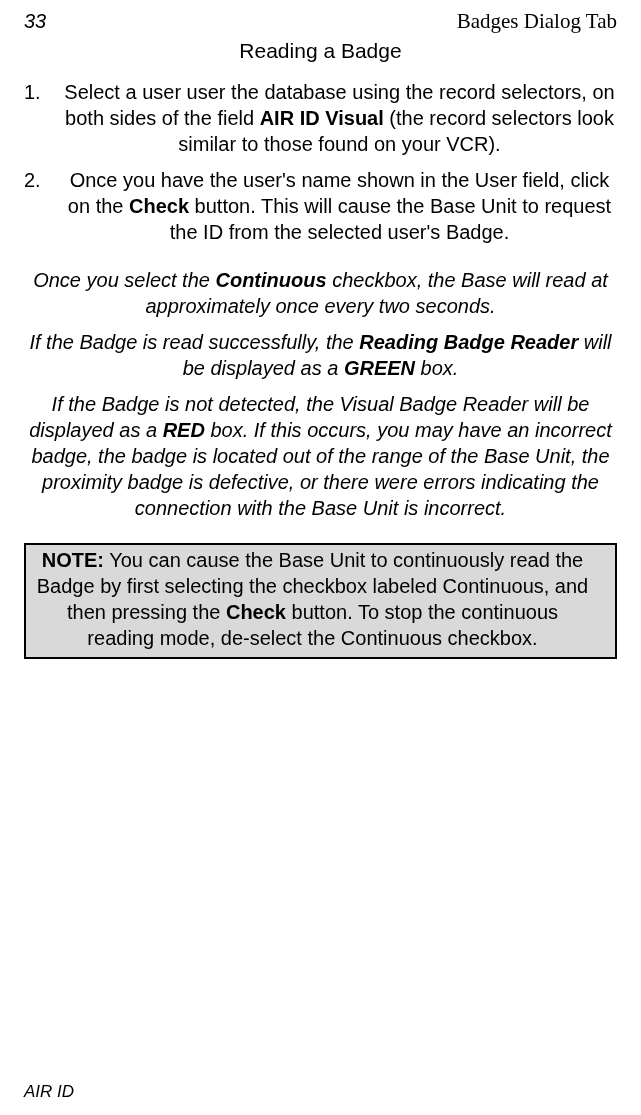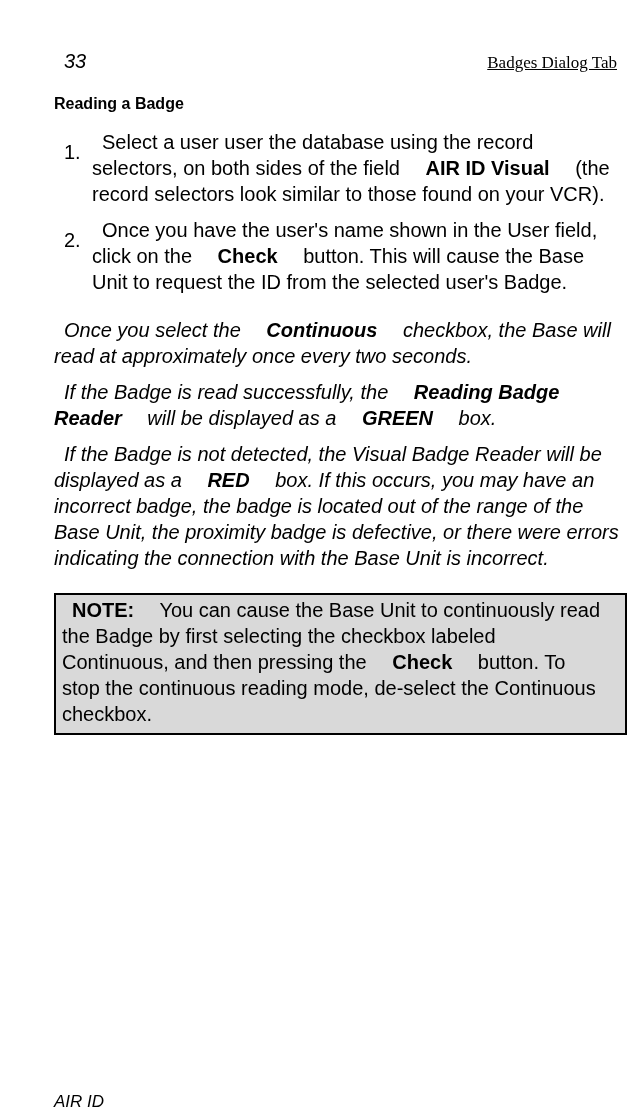--- a/index.html
+++ b/index.html
@@ -1,18 +1,19 @@
 <!DOCTYPE html>
 <html><head>
   <meta charset="utf-8">
   <style>
     * {
-      margin: 10px;
+      margin: 0;
       padding: 0;
       box-sizing: border-box;
+      text-align: center;
     }
     body {
       font-family: Arial, Helvetica, sans-serif;
       font-size: 20px;
       line-height: 1.3;
       color: #000;
       background: #fff;
       width: 641px;
       height: 1115px;
       padding: 8px 24px;
@@ -23,26 +24,25 @@
       justify-content: space-between;
       align-items: baseline;
       margin-bottom: 2px;
     }
     .page-num {
       font-style: italic;
       font-size: 20px;
     }
     .tab-title {
       font-family: "Times New Roman", Times, serif;
-      font-size: 17px;
-      text-decoration: underline;
+      font-size: 21px;
     }
     .section-heading {
-      font-weight: bold;
-      font-size: 16px;
+      font-weight: normal;
+      font-size: 21px;
       margin-bottom: 14px;
     }
     ol {
       list-style: none;
       margin-left: 0;
       padding-left: 0;
       margin-bottom: 22px;
     }
     ol li {
       position: relative;

